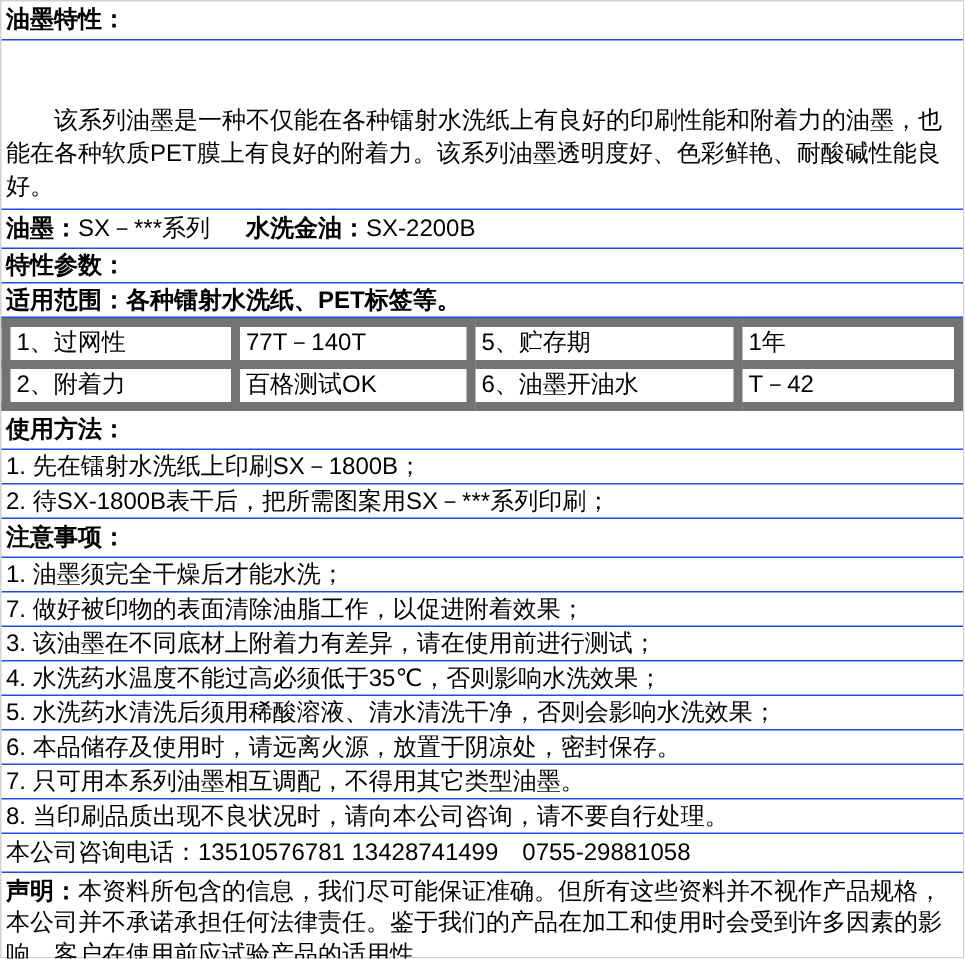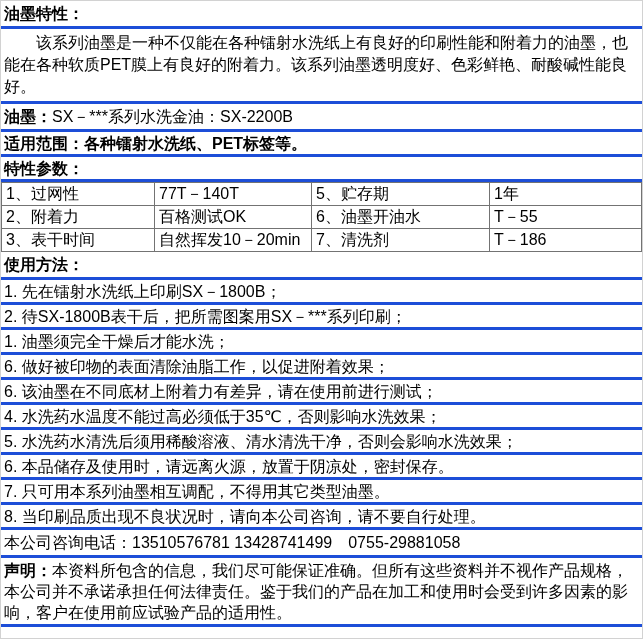--- a/index.html
+++ b/index.html
@@ -9,38 +9,38 @@
     color:#000;font-size:16px;
   }
   .doc{
     width:641px;height:637px;
     border:1px solid #d2d2d2;
     box-sizing:content-box;
     border-width:1px;
     width:641px;
   }
   .row{
-    border-bottom:3px solid #1d4ed8;
+    border-bottom:1px solid #1d4ed8;
     padding:1px 4px 0 3px;
     line-height:21px;
   }
   .row-lg{padding:2px 4px 2px 3px;line-height:21px;}
   .row-para{padding:3px 4px 3px 3px;line-height:22px;}
   .row-decl{padding:2px 4px 1px 3px;line-height:21px;}
   .row-table{padding:0;border-bottom:none;}
   .b{font-weight:bold;}
-  .indent{text-indent:2em;}
-  .gap{}
+  .indent{text-indent:2em;margin-top:40px;}
+  .gap{margin-left:24px;font-weight:bold;}
   table.params{
     width:100%;
     border-collapse:collapse;
     table-layout:fixed;
   }
   table.params td{
-    border:1px solid #737373;
+    border:6px solid #737373;
     padding:0 2px 0 4px;
     height:22px;
     line-height:22px;
     overflow:hidden;
     white-space:nowrap;
   }
   col.c1{width:153px;}
   col.c2{width:157px;}
   col.c3{width:178px;}
 </style>
@@ -53,25 +53,25 @@
     <span class="b">油墨特性：</span>
   </div>
 
   <div class="row row-para indent">该系列油墨是一种不仅能在各种镭射水洗纸上有良好的印刷性能和附着力的油墨，也能在各种软质PET膜上有良好的附着力。该系列油墨透明度好、色彩鲜艳、耐酸碱性能良好。</div>
 
   <div class="row row-lg">
     <span class="b">油墨：</span><span>SX－***系列</span><span class="gap">水洗金油：</span><span>SX-2200B</span>
   </div>
 
   <div class="row">
-    <span class="b">适用范围：</span><span class="b">各种镭射水洗纸、PET标签等。</span>
+    <span class="b">特性参数：</span>
   </div>
 
   <div class="row">
-    <span class="b">特性参数：</span>
+    <span class="b">适用范围：</span><span class="b">各种镭射水洗纸、PET标签等。</span>
   </div>
 
   <div class="row row-table">
     <table class="params">
       <colgroup>
           <col class="c1">
           <col class="c2">
           <col class="c3">
           <col>
         </colgroup>
@@ -79,41 +79,38 @@
         <tr>
           <td>1、过网性</td>
           <td>77T－140T</td>
           <td>5、贮存期</td>
           <td>1年</td>
         </tr>
         <tr>
           <td>2、附着力</td>
           <td>百格测试OK</td>
           <td>6、油墨开油水</td>
-          <td>T－55</td>
-        </tr>
-        <tr>
-          <td>3、表干时间</td>
-          <td>自然挥发10－20min</td>
-          <td>7、清洗剂</td>
-          <td>T－186</td>
+          <td>T－42</td>
         </tr>
       </tbody>
     </table>
   </div>
 
   <div class="row row-lg">
     <span class="b">使用方法：</span>
   </div>
   <div class="row">1. 先在镭射水洗纸上印刷SX－1800B；</div>
   <div class="row">2. 待SX-1800B表干后，把所需图案用SX－***系列印刷；</div>
 
+  <div class="row row-lg">
+    <span class="b">注意事项：</span>
+  </div>
   <div class="row">1. 油墨须完全干燥后才能水洗；</div>
-  <div class="row">6. 做好被印物的表面清除油脂工作，以促进附着效果；</div>
-  <div class="row">6. 该油墨在不同底材上附着力有差异，请在使用前进行测试；</div>
+  <div class="row">7. 做好被印物的表面清除油脂工作，以促进附着效果；</div>
+  <div class="row">3. 该油墨在不同底材上附着力有差异，请在使用前进行测试；</div>
   <div class="row">4. 水洗药水温度不能过高必须低于35℃，否则影响水洗效果；</div>
   <div class="row">5. 水洗药水清洗后须用稀酸溶液、清水清洗干净，否则会影响水洗效果；</div>
   <div class="row">6. 本品储存及使用时，请远离火源，放置于阴凉处，密封保存。</div>
   <div class="row">7. 只可用本系列油墨相互调配，不得用其它类型油墨。</div>
   <div class="row">8. 当印刷品质出现不良状况时，请向本公司咨询，请不要自行处理。</div>
 
   <div class="row row-lg">
     <span>本公司咨询电话：</span><span>13510576781 13428741499　0755-29881058</span>
   </div>
 

